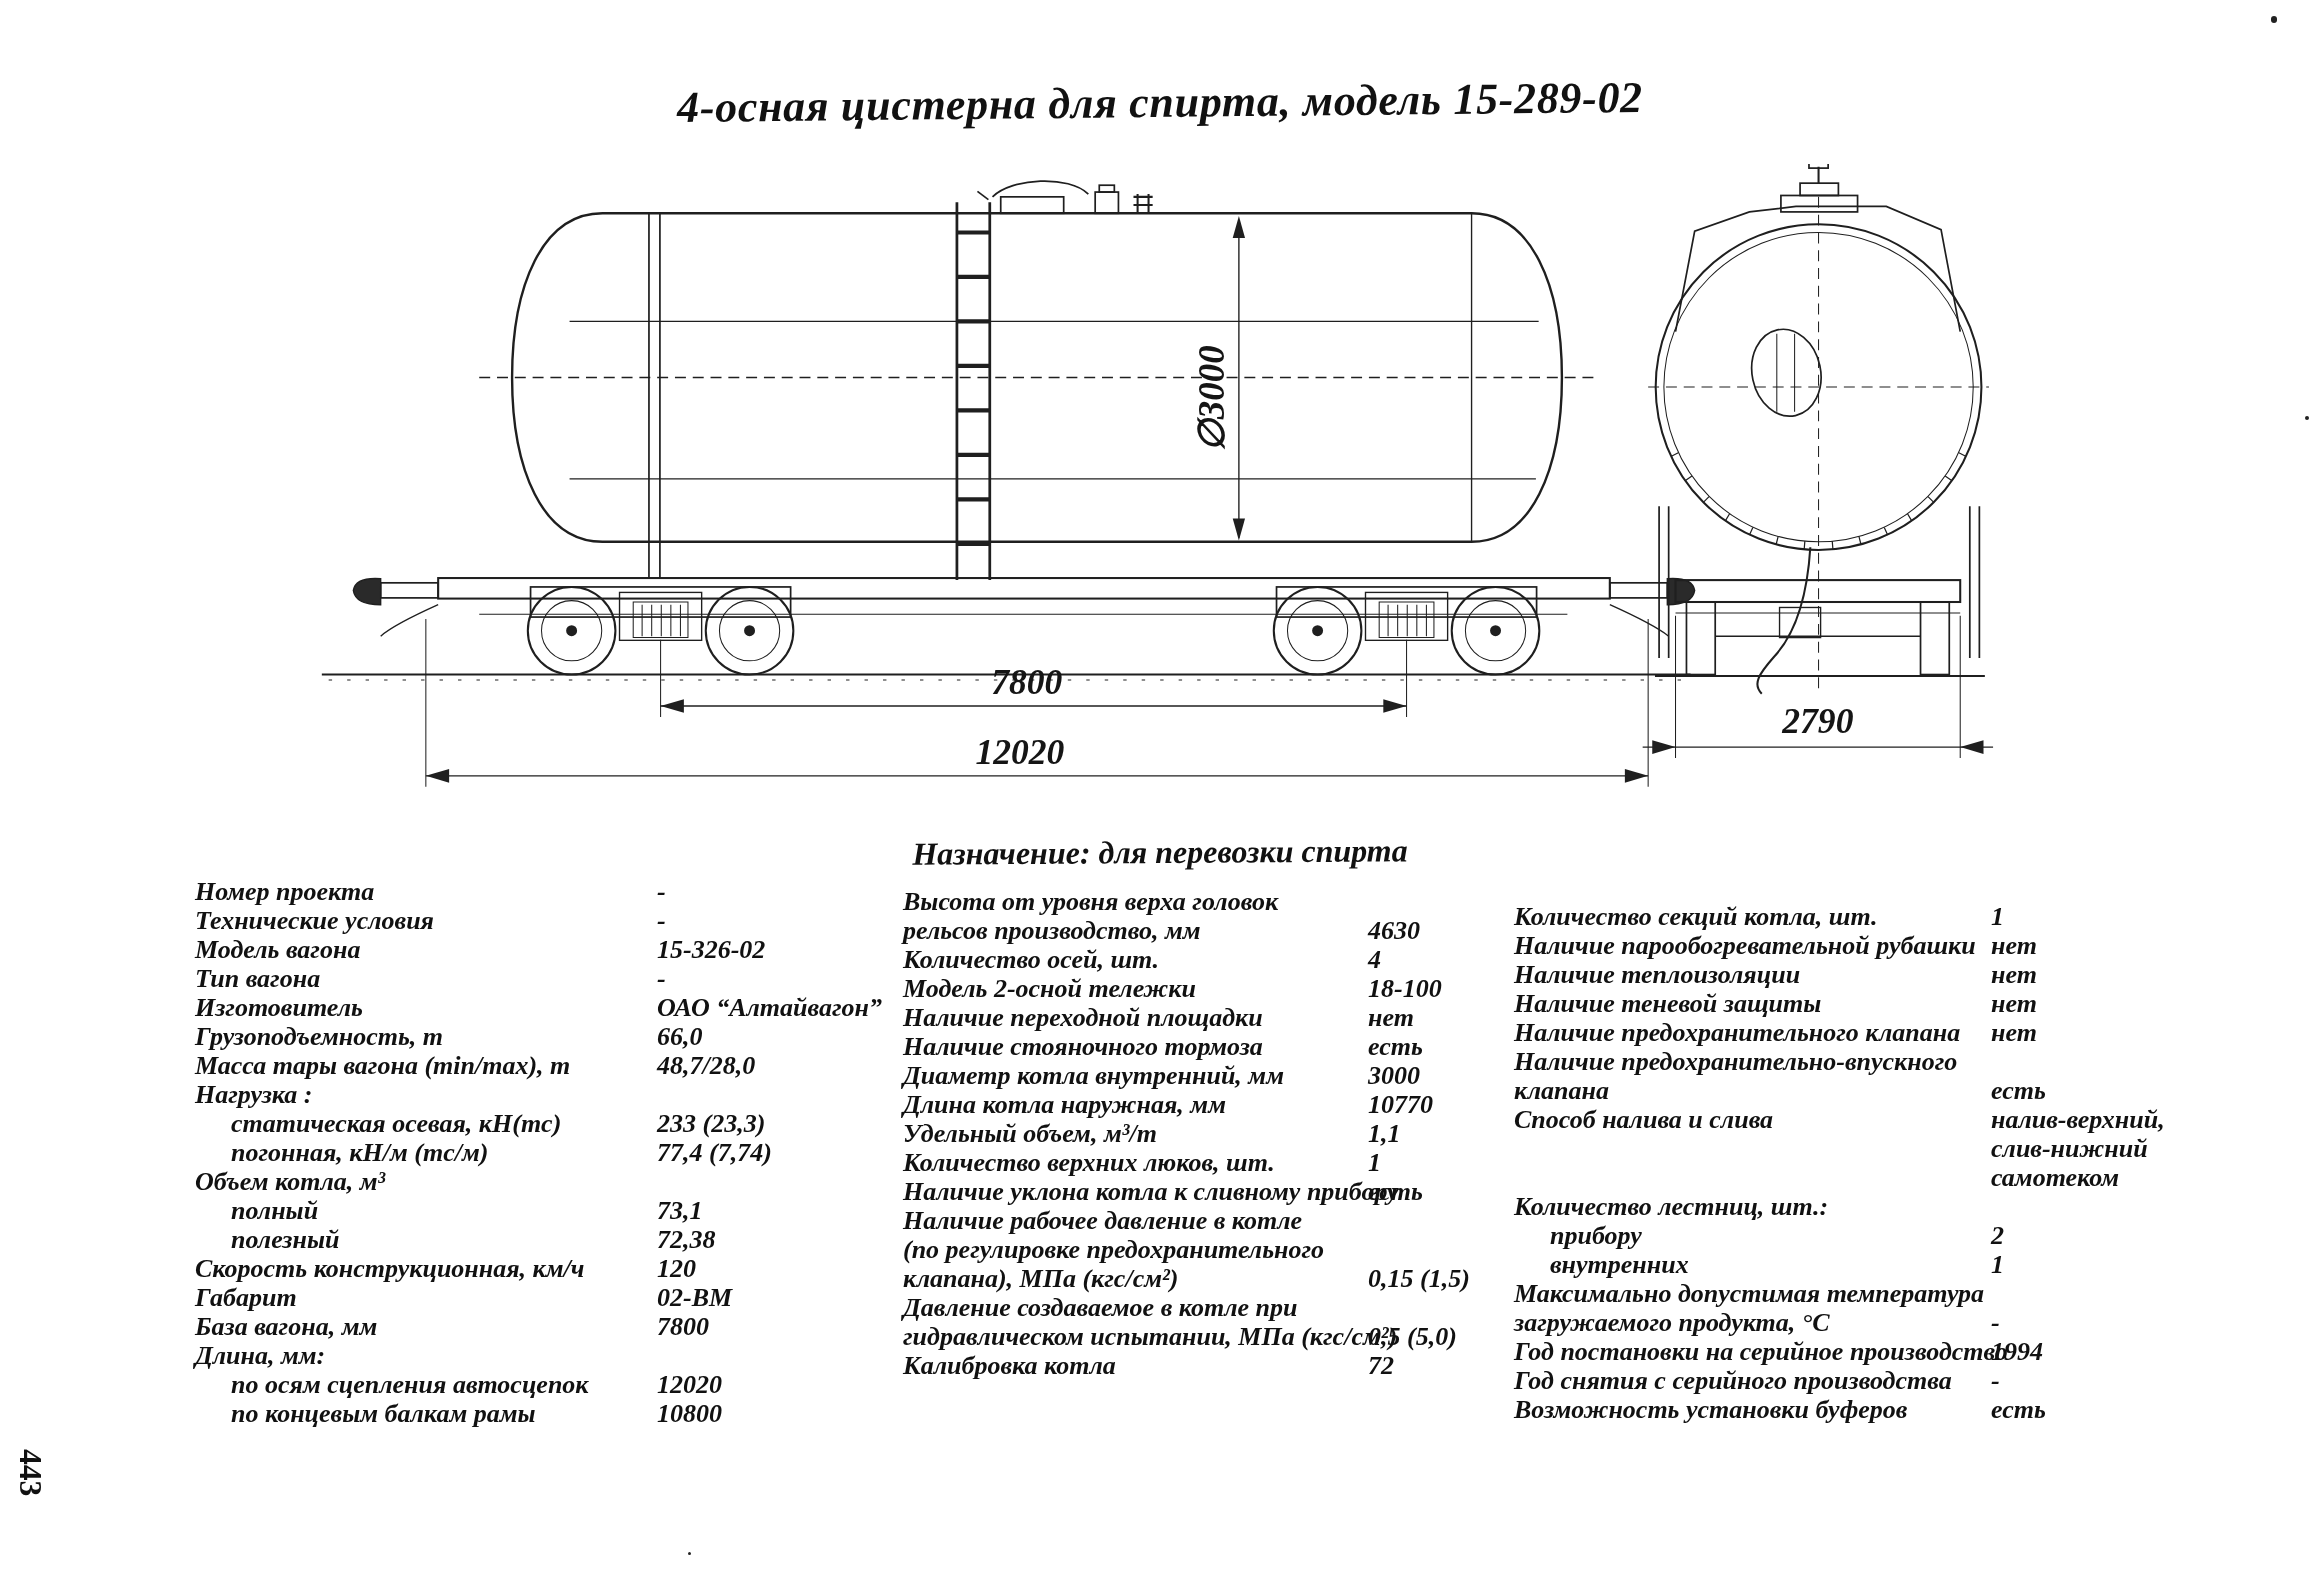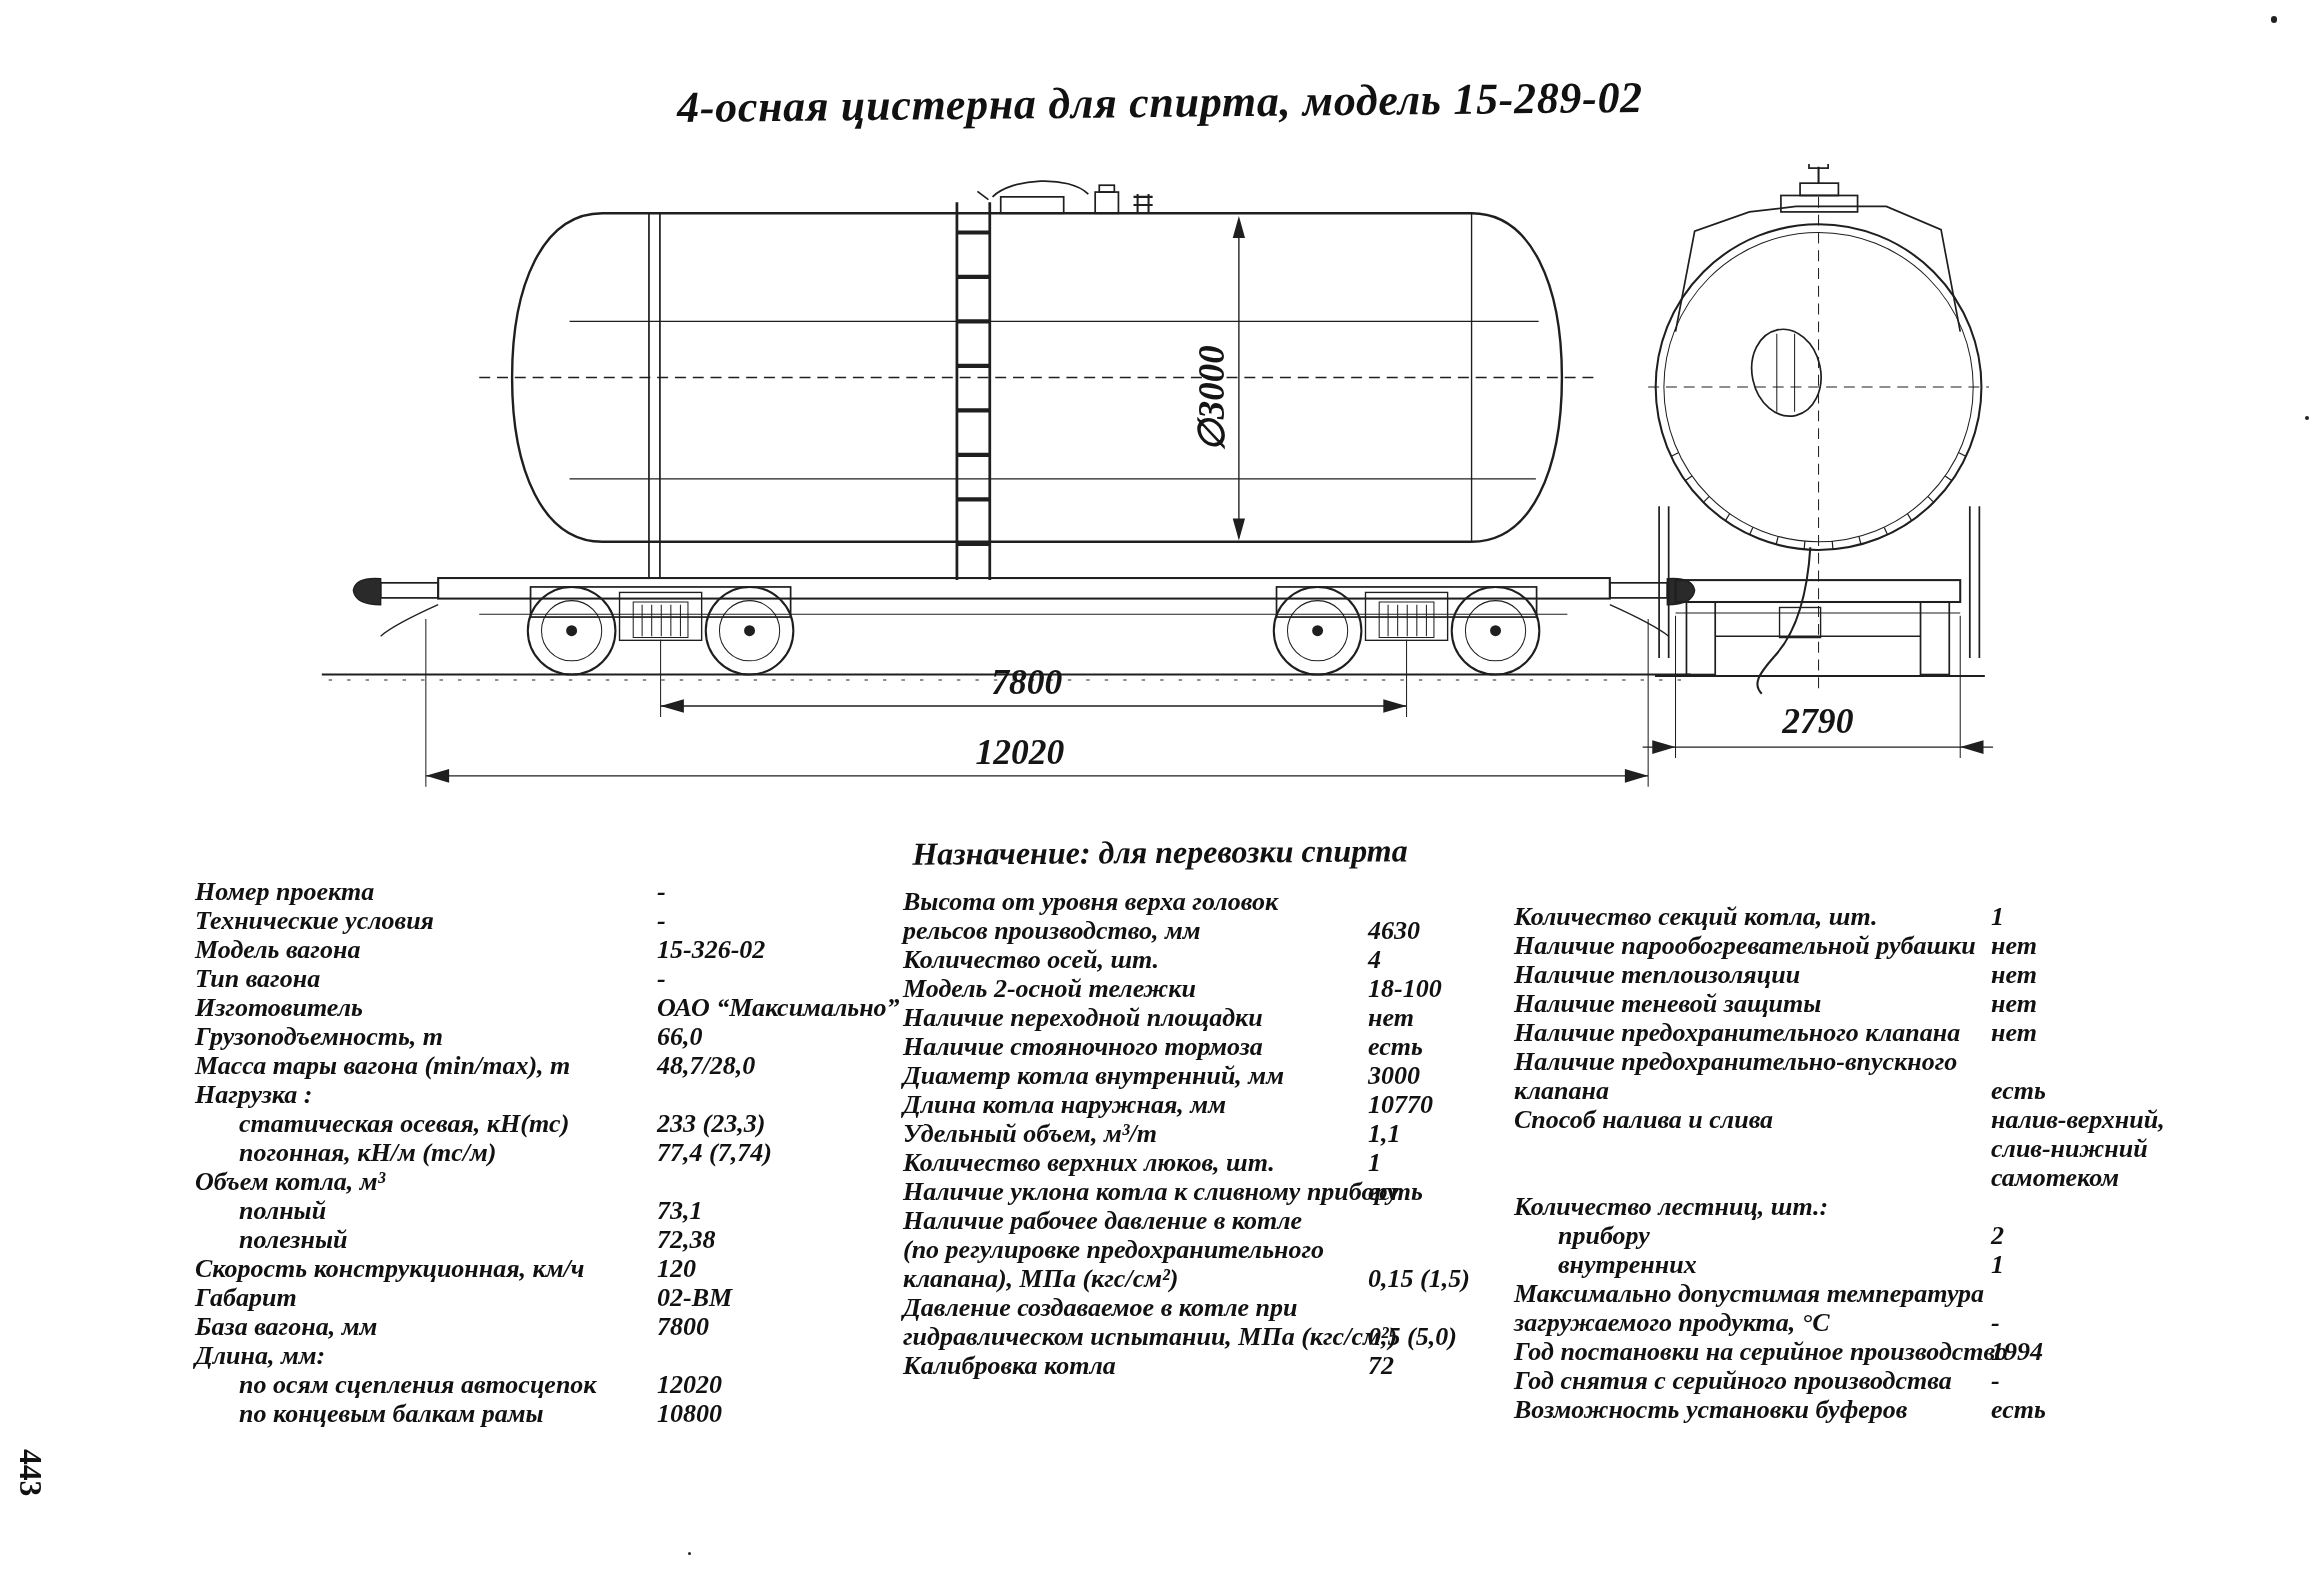--- a/index.html
+++ b/index.html
@@ -21,21 +21,21 @@
   }
   .page-num {
     position:absolute; left:48px; top:1449px;
     transform:rotate(90deg); transform-origin:0 0;
     font-size:31.5px; font-weight:bold;
   }
   .drawing { position:absolute; left:0; top:164px; }
   .spec-col { position:absolute; font-size:26px; font-style:italic; font-weight:bold; }
   .spec-row { position:relative; height:29px; }
   .spec-label { position:absolute; left:0; top:0; white-space:nowrap; }
-  .spec-label.ind { left:44px; }
+  .spec-label.ind { left:36px; }
   .spec-value { position:absolute; left:var(--valx); top:0; white-space:nowrap; }
   #col1 { left:195px;  top:877px; --valx:462px; }
   #col2 { left:903px; top:887px; --valx:465px; }
   #col3 { left:1514px; top:902px; --valx:477px; }
   svg text { font-family:"Liberation Serif","DejaVu Serif",serif; font-style:italic; font-weight:bold; fill:#151515; }
   .speck { position:absolute; background:#222; border-radius:50%; }
 </style>
 </head>
 <body>
 
@@ -195,21 +195,21 @@
     <div class="spec-row">
       <span class="spec-label">Модель вагона</span>
       <span class="spec-value">15-326-02</span>
     </div>
     <div class="spec-row">
       <span class="spec-label">Тип вагона</span>
       <span class="spec-value">-</span>
     </div>
     <div class="spec-row">
       <span class="spec-label">Изготовитель</span>
-      <span class="spec-value">ОАО “Максимально”</span>
+      <span class="spec-value">ОАО “Алтайвагон”</span>
     </div>
     <div class="spec-row">
       <span class="spec-label">Грузоподъемность, т</span>
       <span class="spec-value">66,0</span>
     </div>
     <div class="spec-row">
       <span class="spec-label">Масса тары вагона (min/max), т</span>
       <span class="spec-value">48,7/28,0</span>
     </div>
     <div class="spec-row">

